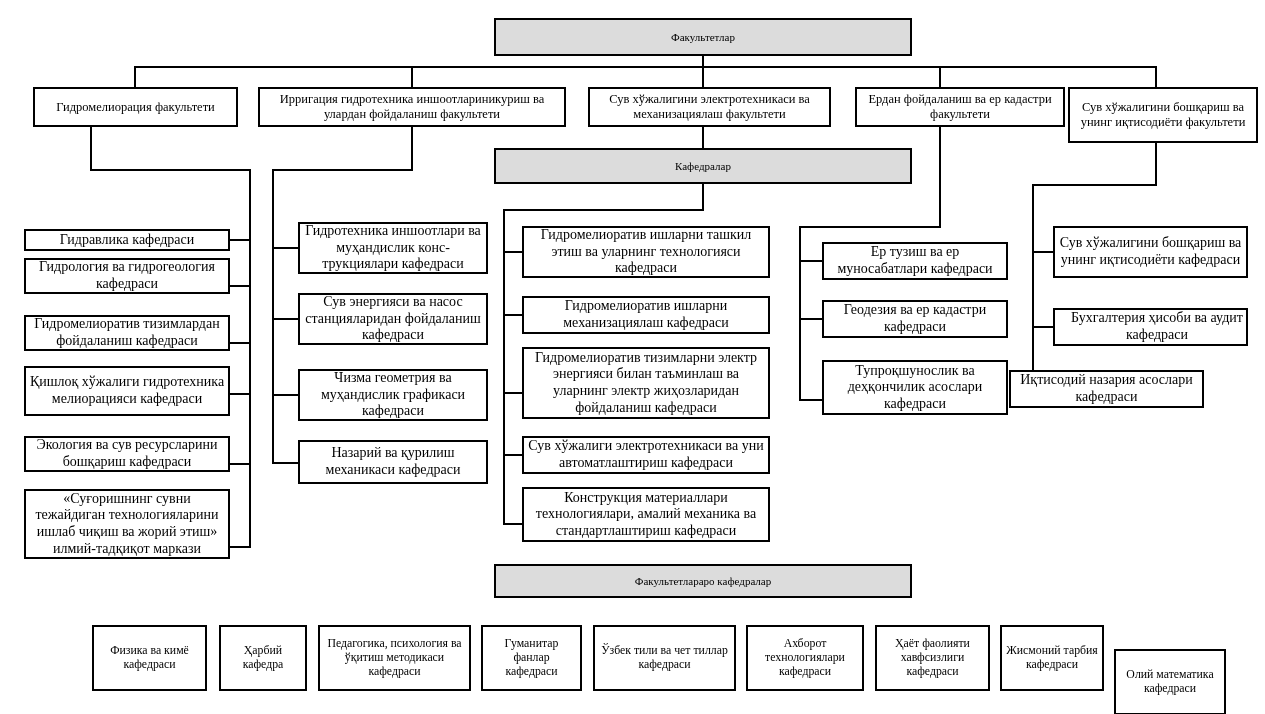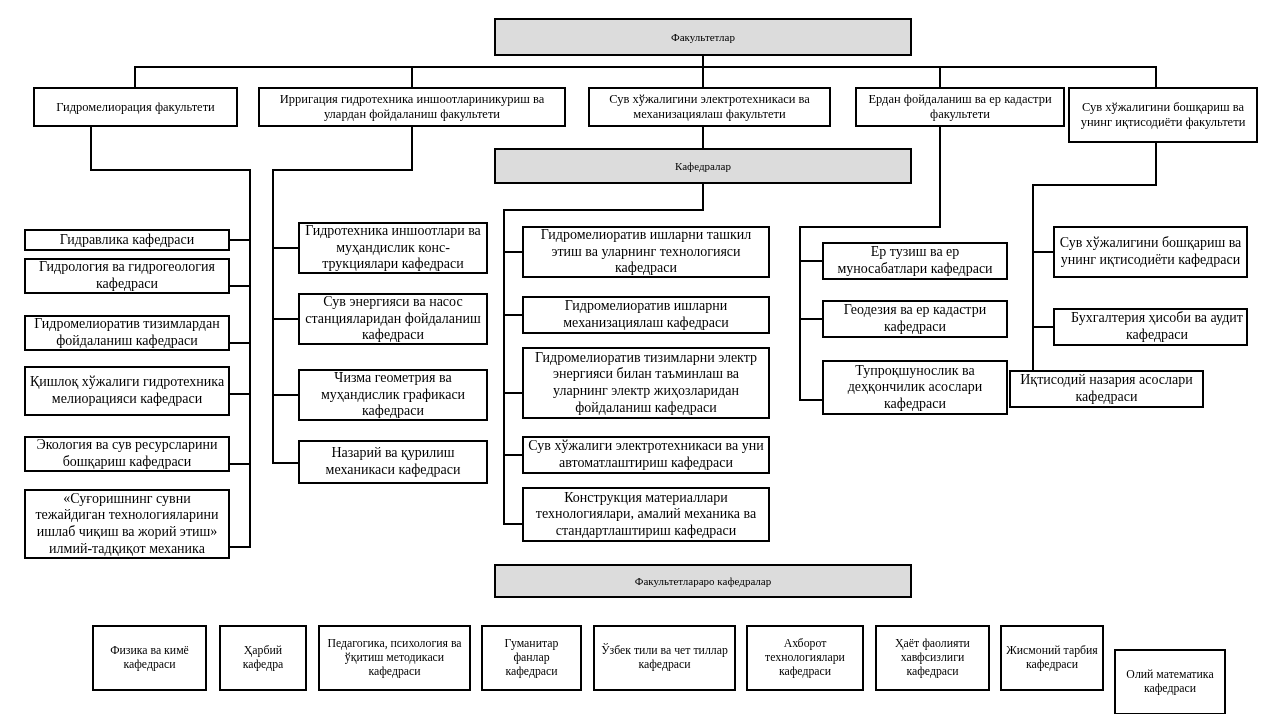--- a/index.html
+++ b/index.html
@@ -89,21 +89,21 @@
 
   <div class="box dept" style="left:24px; top:315px; width:206px; height:36px;">Гидромелиоратив тизимлардан фойдаланиш кафедраси</div>
   <div class="line h" style="left:229px; top:342px; width:22px;"></div>
 
   <div class="box dept" style="left:24px; top:366px; width:206px; height:50px;">Қишлоқ хўжалиги гидротехника мелиорацияси кафедраси</div>
   <div class="line h" style="left:229px; top:393px; width:22px;"></div>
 
   <div class="box dept" style="left:24px; top:436px; width:206px; height:36px;">Экология ва сув ресурсларини бошқариш кафедраси</div>
   <div class="line h" style="left:229px; top:463px; width:22px;"></div>
 
-  <div class="box dept" style="left:24px; top:489px; width:206px; height:70px;">«Суғоришнинг сувни тежайдиган технологияларини ишлаб чиқиш ва жорий этиш» илмий-тадқиқот механика</div>
+  <div class="box dept" style="left:24px; top:489px; width:206px; height:70px;">«Суғоришнинг сувни тежайдиган технологияларини ишлаб чиқиш ва жорий этиш» илмий-тадқиқот маркази</div>
   <div class="line h" style="left:229px; top:546px; width:22px;"></div>
 
   <div class="line v" style="left:411px; top:127px; height:43px;"></div>
   <div class="line h" style="left:272px; top:169px; width:141px;"></div>
   <div class="line v" style="left:272px; top:169px; height:295px;"></div>
 
   <div class="box dept" style="left:298px; top:222px; width:190px; height:52px;">Гидротехника иншоотлари ва муҳандислик конс-трукциялари кафедраси</div>
   <div class="line h" style="left:272px; top:247px; width:28px;"></div>
 
   <div class="box dept" style="left:298px; top:293px; width:190px; height:52px;">Сув энергияси ва насос станцияларидан фойдаланиш кафедраси</div>

